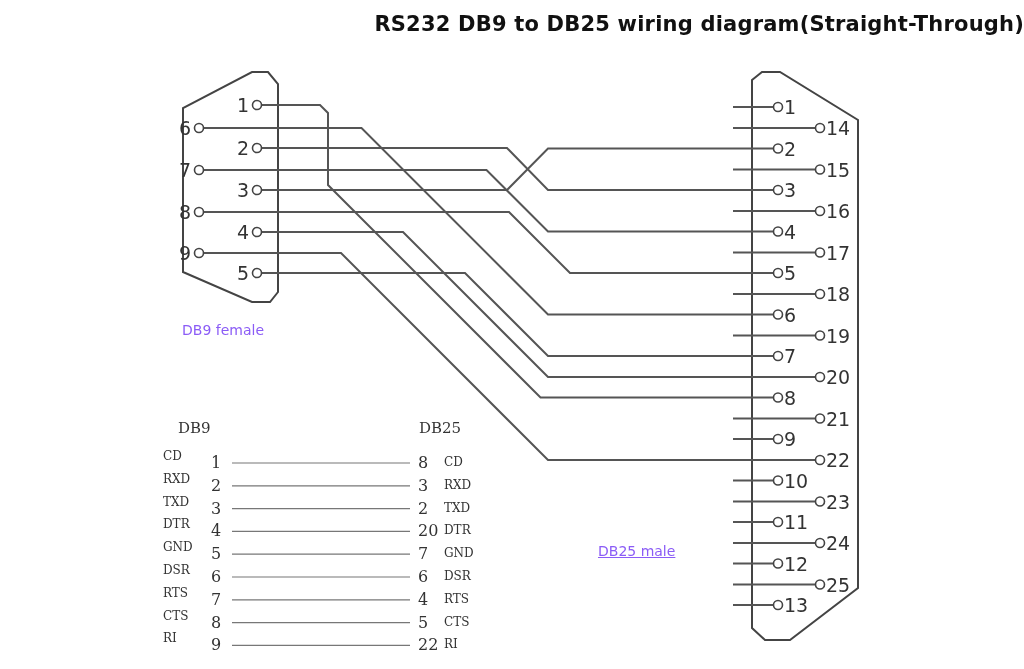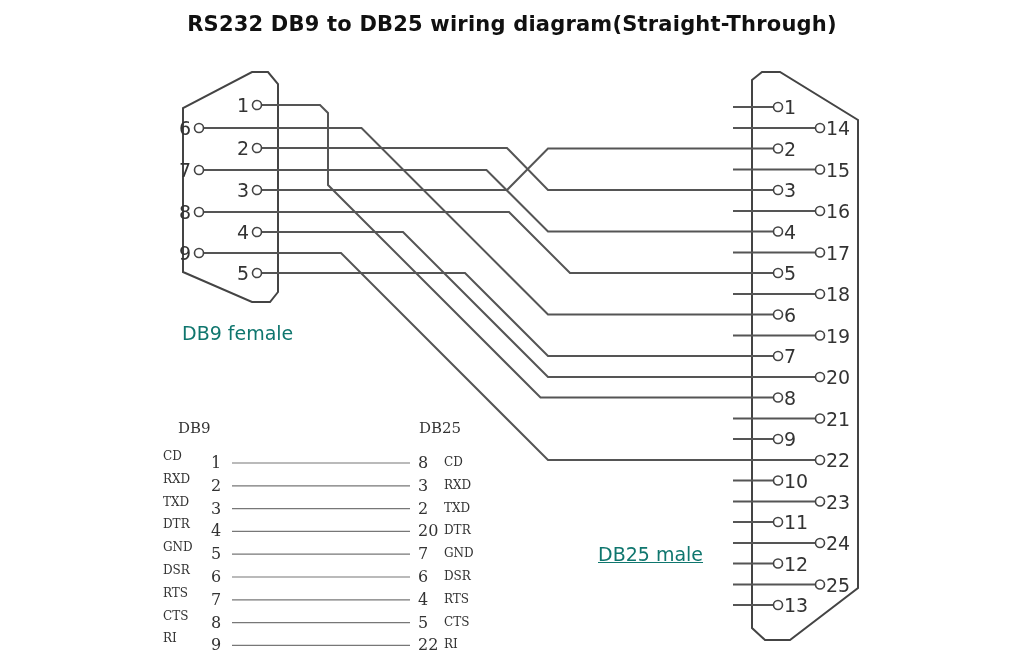--- a/index.html
+++ b/index.html
@@ -1,18 +1,18 @@
 <!DOCTYPE html>
 <html><head>
 <meta charset="utf-8">
 <style>
   html, body { margin: 0; padding: 0; background: #ffffff; }
   body { width: 1024px; height: 669px; position: relative; overflow: hidden; font-family: "DejaVu Sans", sans-serif; }
-  #title { position: absolute; left: 0; width: 1024px; top: 12px; text-align: center; font-family: "DejaVu Sans", sans-serif; font-weight: bold; font-size: 21px; color: #111; letter-spacing: 0.2px; }
-  .label-sans { position: absolute; font-family: "DejaVu Sans", sans-serif; font-size: 19px; color: #0f766e; }
+  #title { position: absolute; left: 0; width: 1024px; top: 12px; text-align: right; font-family: "DejaVu Sans", sans-serif; font-weight: bold; font-size: 21px; color: #111; letter-spacing: 0.2px; }
+  .label-sans { position: absolute; font-family: "DejaVu Sans", sans-serif; font-size: 14px; color: #8b5cf6; }
   svg { position: absolute; left: 0; top: 0; }
   .wire { fill: none; stroke: #555; stroke-width: 2; }
   .conn { fill: none; stroke: #444; stroke-width: 2; }
   .pin-circle { fill: #fff; stroke: #444; stroke-width: 1.6; }
   .pin-num { font-family: "DejaVu Sans", sans-serif; font-size: 19px; fill: #333; }
   .tbl { font-family: "DejaVu Serif", serif; fill: #333; }
   .tbl-line { stroke: #777; stroke-width: 1.2; }
 </style>
 </head>
 <body>

